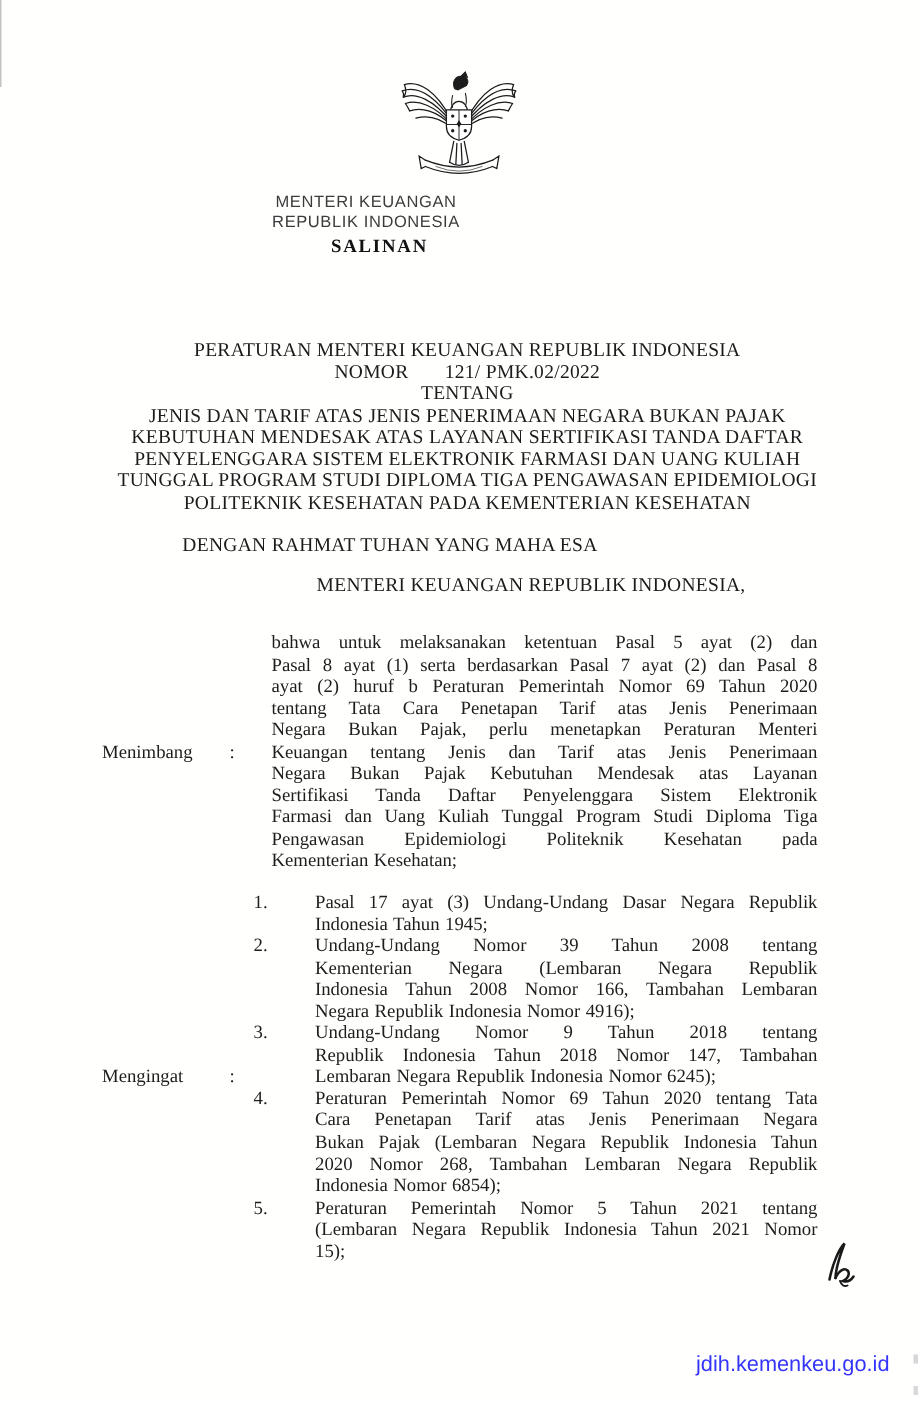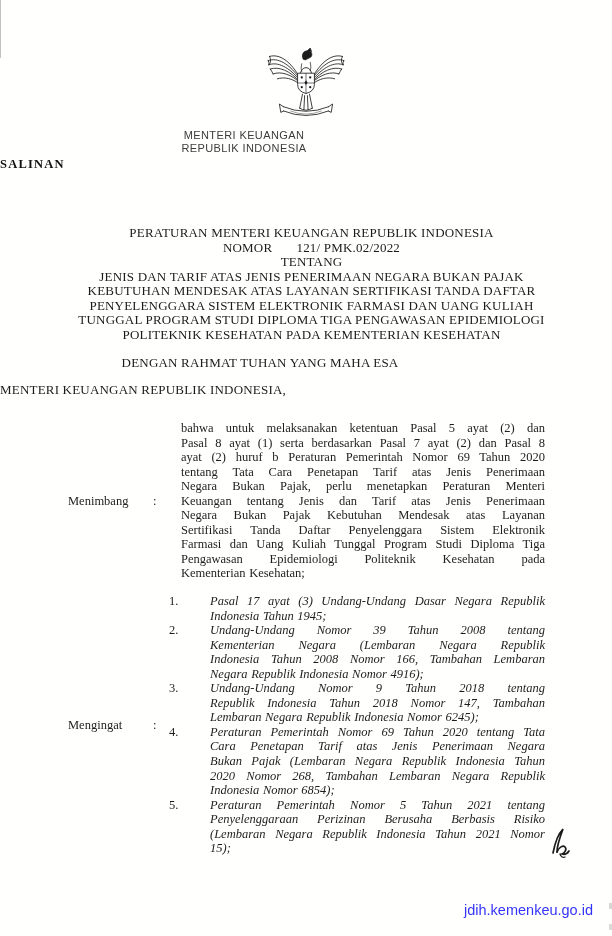--- a/index.html
+++ b/index.html
@@ -41,21 +41,21 @@
     text-align: center;
     font-family: "Liberation Sans", sans-serif;
     font-size: 11px; line-height: 12.5px;
     letter-spacing: 0.4px;
     color: #3c3c3c;
   }
   .lh-1 { top: 129px; }
   .lh-2 { top: 141.5px; }
   .salinan {
     position: absolute; top: 157px; left: 0; width: 506px;
-    text-align: left;
+    text-align: center;
     font-family: "Liberation Serif", serif;
     font-weight: bold;
     font-size: 12.5px; letter-spacing: 1.2px;
     color: #121212;
   }
 
   
   .title-block {
     position: absolute; top: 226px; left: 0; width: 612px;
     text-align: center;
@@ -68,21 +68,21 @@
     padding-left: 11px;
   }
 
   .invocation {
     position: absolute; top: 355px; left: 0; width: 520px;
     text-align: center; font-size: 13px; color: #1b1b1b;
     letter-spacing: 0.2px;
   }
   .authority {
     position: absolute; top: 382px; left: 0; width: 497px;
-    text-align: left; font-size: 13px; color: #1b1b1b;
+    text-align: right; font-size: 13px; color: #1b1b1b;
     letter-spacing: 0.2px;
   }
 
   
   .clause {
     position: absolute; left: 68px; width: 477px;
     display: flex; align-items: center;
     font-size: 12.5px; line-height: 14.55px;
   }
   .clause-menimbang { top: 421px; }
@@ -94,21 +94,21 @@
   .jline {
     text-align: justify;
     text-align-last: justify;
     word-spacing: 0.5px;
     margin-left: 12px;
   }
   .jline.jlast { text-align-last: left; }
 
   .numbered-item { display: flex; align-items: flex-start; }
   .item-number { width: 29px; flex: 0 0 29px; }
-  .item-lines { flex: 1 1 auto; min-width: 0; font-style: italic; }
+  .item-lines { flex: 1 1 auto; min-width: 0; }
 
   
   .paraf {
     position: absolute; left: 548px; top: 827px;
     width: 26px; height: 38px;
   }
 
   
   .footer-link {
     position: absolute; top: 902px; right: 19px;
@@ -247,21 +247,20 @@
             <div class="jline">Cara Penetapan Tarif atas Jenis Penerimaan Negara</div>
             <div class="jline">Bukan Pajak (Lembaran Negara Republik Indonesia Tahun</div>
             <div class="jline">2020 Nomor 268, Tambahan Lembaran Negara Republik</div>
             <div class="jline jlast">Indonesia Nomor 6854);</div>
           </div>
       </div>
         <div class="numbered-item">
         <div class="item-number">5.</div>
         <div class="item-lines">
             <div class="jline">Peraturan Pemerintah Nomor 5 Tahun 2021 tentang</div>
-            <div class="jline">Penyelenggaraan Perizinan Berusaha Berbasis Risiko</div>
             <div class="jline">(Lembaran Negara Republik Indonesia Tahun 2021 Nomor</div>
             <div class="jline jlast">15);</div>
           </div>
       </div>
       </div>
   </div>
 
   <svg class="paraf" viewBox="0 0 26 38" xmlns="http://www.w3.org/2000/svg">
     <g stroke="#1a1a1a" fill="none" stroke-linecap="round">
       <path d="M5 26 C7 16 11 6 15 2 C12 10 9 19 9 25" stroke-width="1.7"></path>

